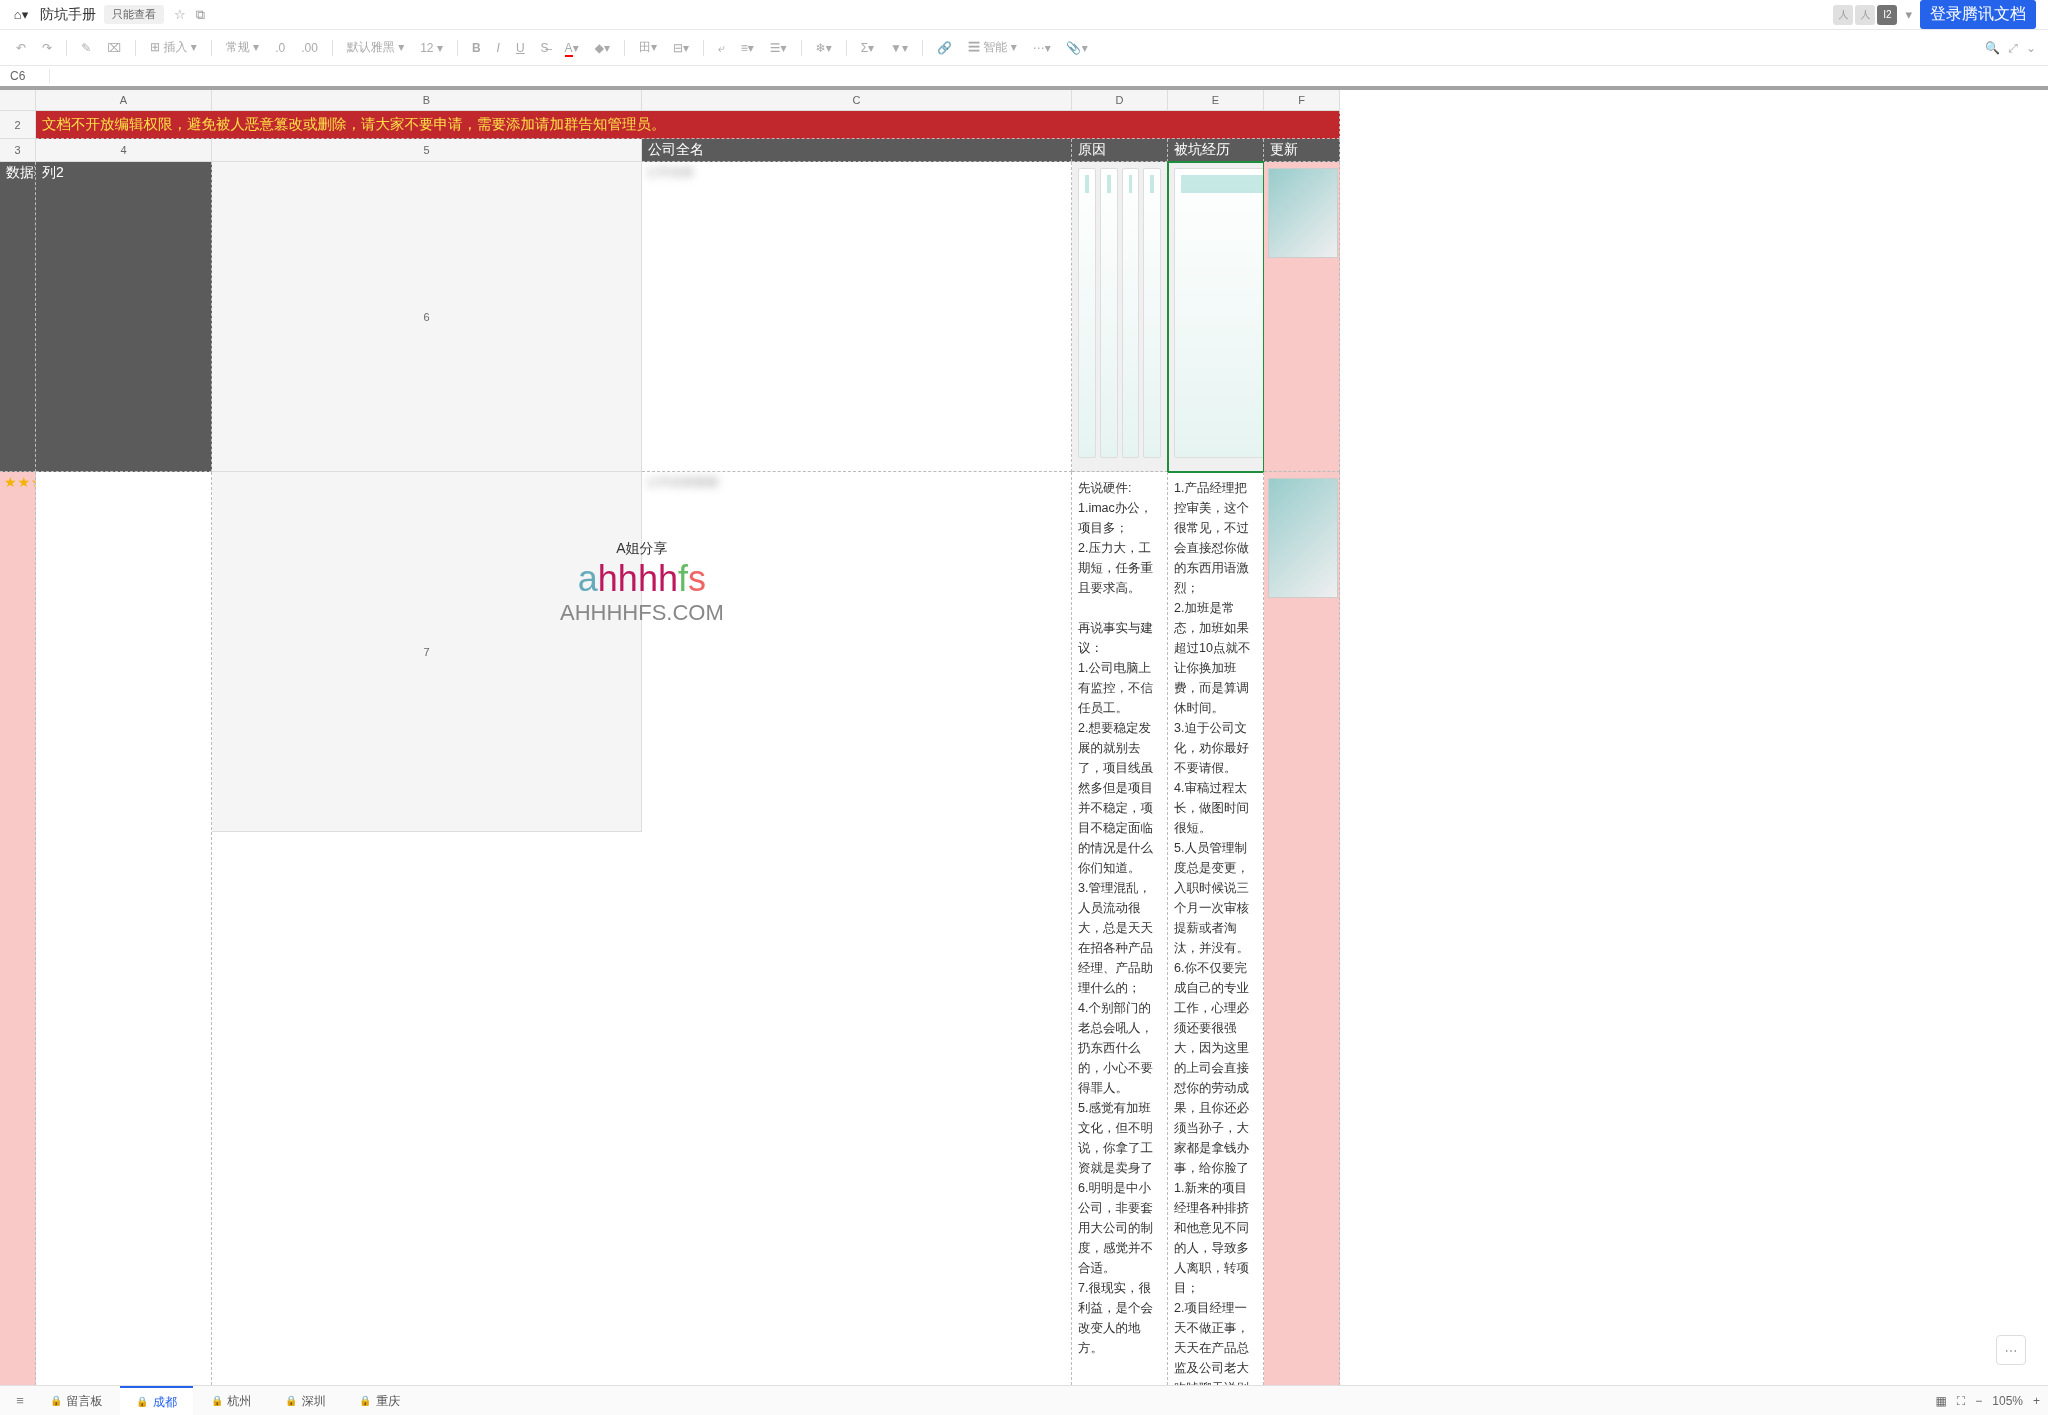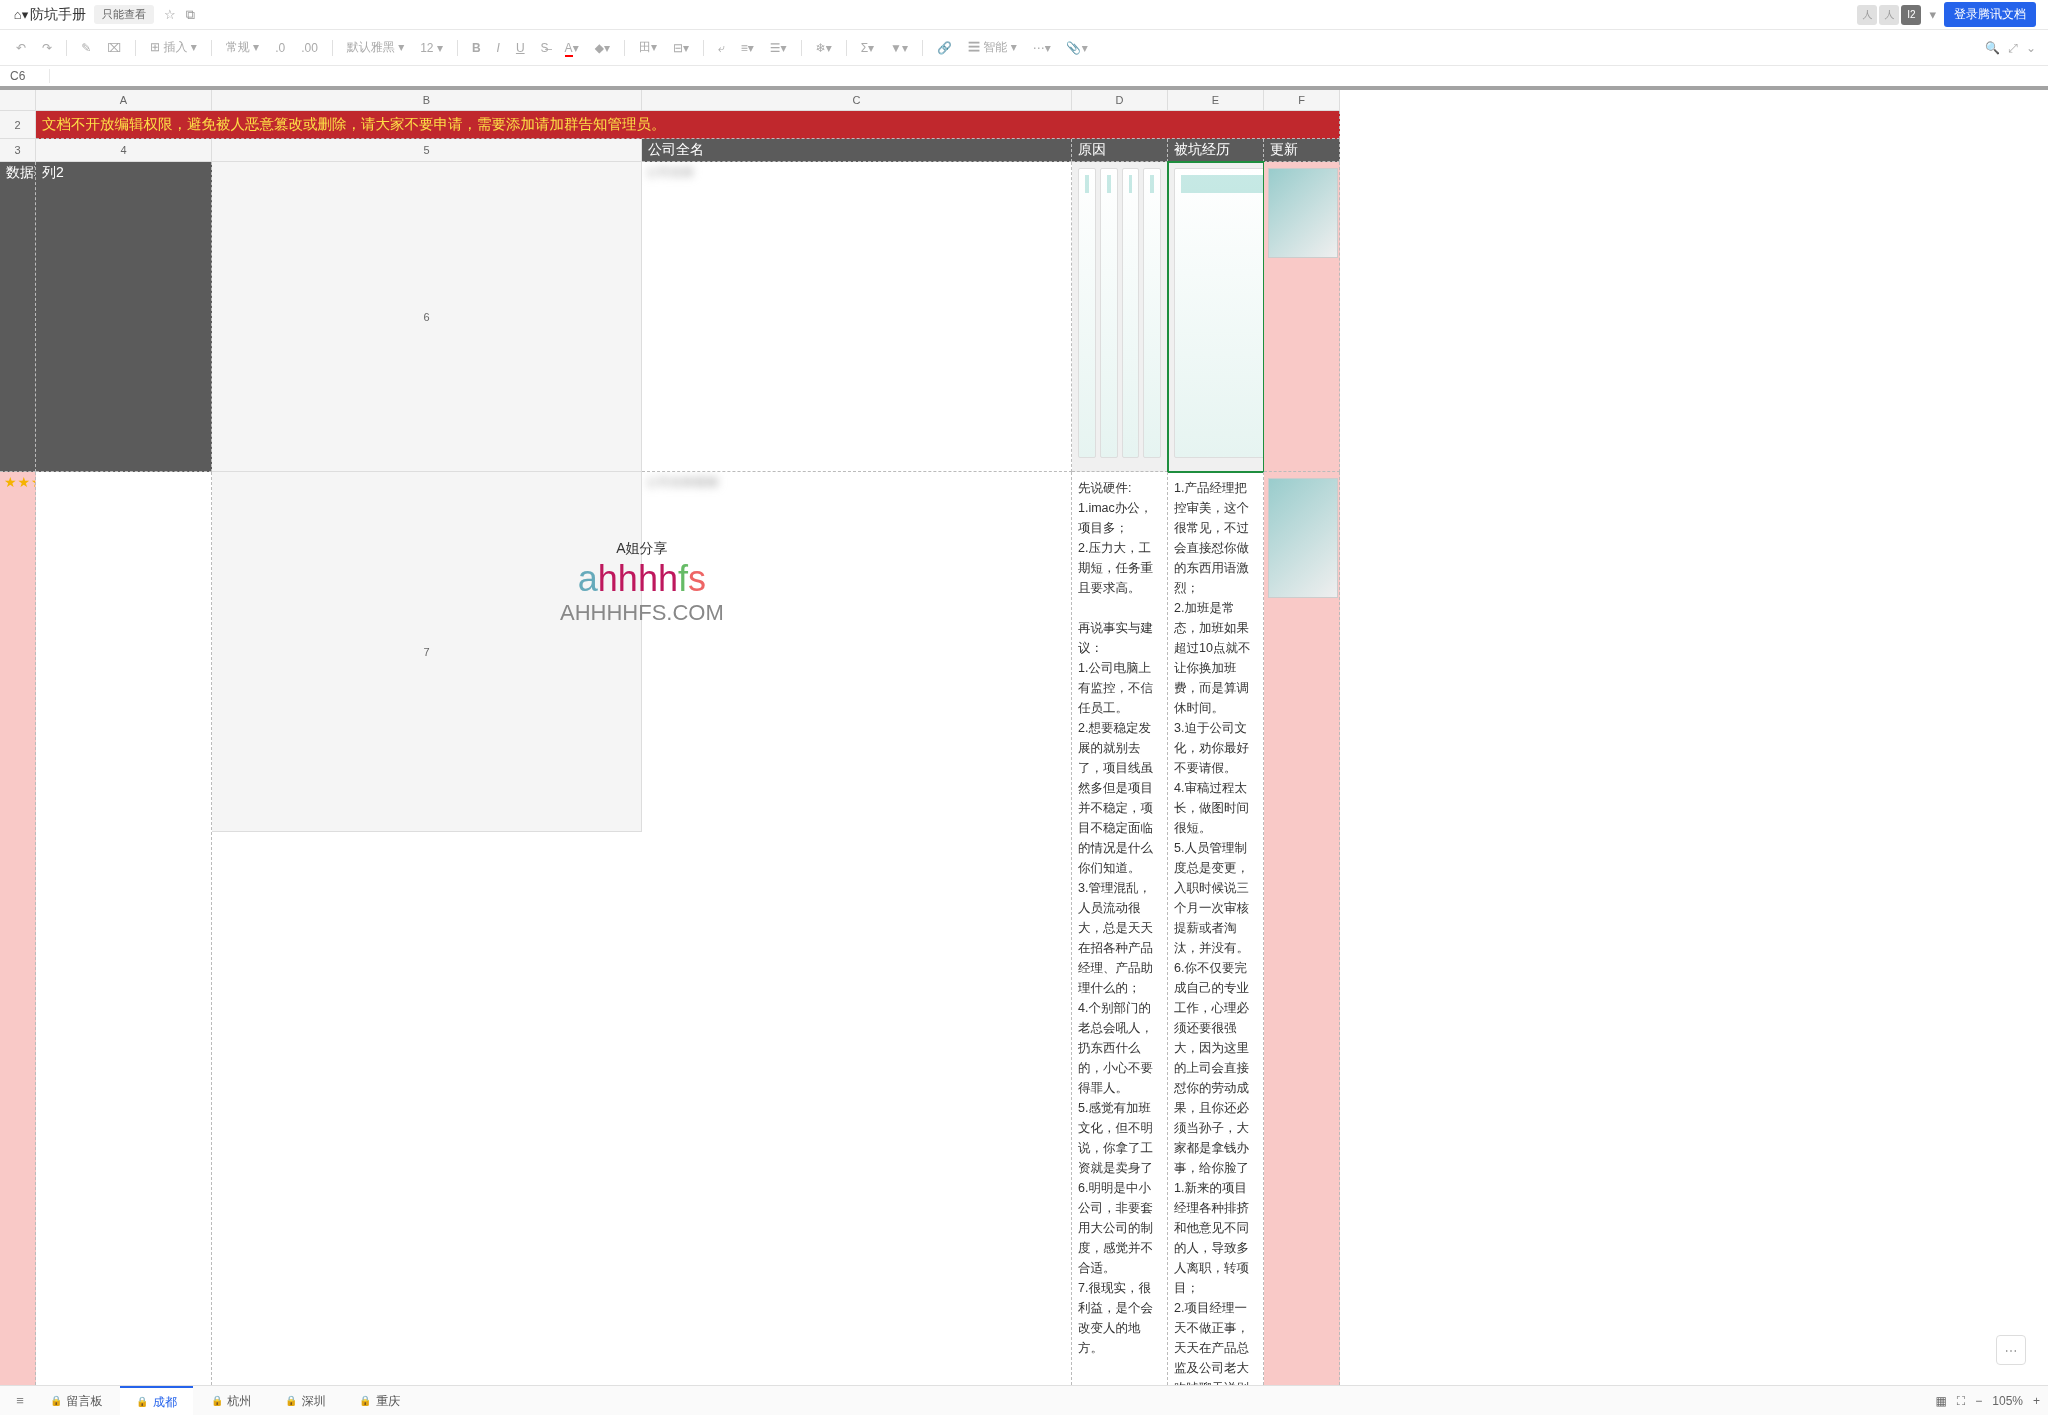--- a/index.html
+++ b/index.html
@@ -1,27 +1,27 @@
 <!DOCTYPE html>
 <html><head>
 <meta charset="utf-8">
 <style>
 * { margin: 0; padding: 0; box-sizing: border-box; font-family: -apple-system, BlinkMacSystemFont, "Segoe UI", "PingFang SC", "Microsoft YaHei", sans-serif; }
 body { background: #fff; font-size: 13px; color: #333; overflow: hidden; }
 
 
 .header { height: 30px; display: flex; align-items: center; padding: 0 12px; border-bottom: 1px solid #e8e8e8; }
 .home-icon { width: 18px; height: 18px; display: flex; align-items: center; justify-content: center; cursor: pointer; }
-.header .title { font-size: 14px; }
+.header .title { margin-left: 10px; font-size: 14px; }
 .read-only-badge { margin-left: 8px; padding: 2px 8px; background: #f0f0f0; border-radius: 3px; font-size: 11px; color: #666; }
 .header-icons { display: flex; gap: 10px; margin-left: 10px; color: #999; }
 .header-right { margin-left: auto; display: flex; align-items: center; gap: 8px; }
 .avatar-group { display: flex; gap: 2px; }
 .avatar { width: 20px; height: 20px; border-radius: 3px; background: #ccc; font-size: 10px; display: flex; align-items: center; justify-content: center; color: #fff; }
-.login-btn { padding: 4px 10px; background: #2563eb; color: #fff; border: none; border-radius: 3px; font-size: 12px; cursor: pointer; }
+.login-btn { padding: 4px 10px; background: #2563eb; color: #fff; border: none; border-radius: 3px; font-size: 16px; cursor: pointer; }
 
 
 .toolbar { height: 36px; display: flex; align-items: center; padding: 0 12px; border-bottom: 1px solid #e8e8e8; color: #aaa; gap: 8px; font-size: 12px; }
 .toolbar-item { padding: 2px 4px; cursor: pointer; }
 .toolbar-sep { width: 1px; height: 16px; background: #e0e0e0; margin: 0 2px; }
 .toolbar-right { margin-left: auto; display: flex; gap: 8px; align-items: center; }
 
 
 .cell-ref-bar { height: 24px; display: flex; align-items: center; border-bottom: 4px solid #a3a3a3; }
 .cell-ref { width: 50px; padding: 0 10px; font-size: 12px; color: #666; border-right: 1px solid #e8e8e8; }

